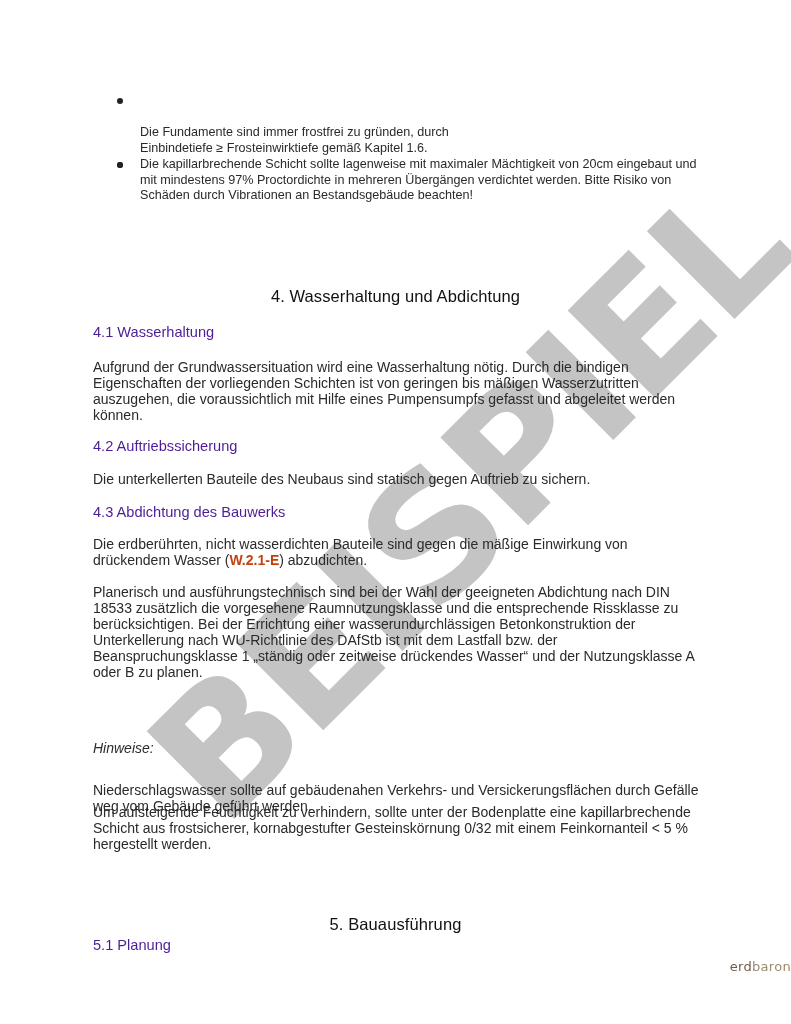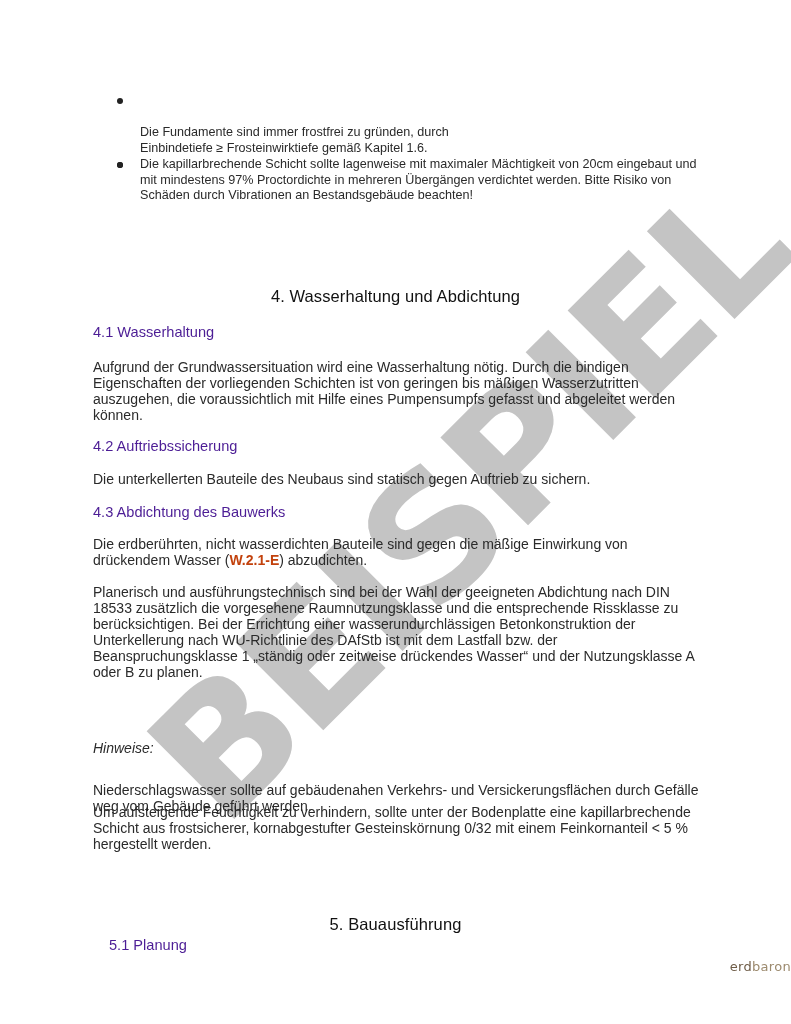--- a/index.html
+++ b/index.html
@@ -63,20 +63,20 @@
     </div>
 
     <div class="blk" style="top: 585px;">Planerisch und ausführungstechnisch sind bei der Wahl der geeigneten Abdichtung nach DIN 18533 zusätzlich die vorgesehene Raumnutzungsklasse und die entsprechende Rissklasse zu berücksichtigen. Bei der Errichtung einer wasserundurchlässigen Betonkonstruktion der Unterkellerung nach WU-Richtlinie des DAfStb ist mit dem Lastfall bzw. der Beanspruchungsklasse 1 „ständig oder zeitweise drückendes Wasser“ und der Nutzungsklasse A oder B zu planen.</div>
 
     <div class="blk" style="top: 741px; font-style: italic;">Hinweise:</div>
     <div class="blk" style="top: 783px;">Niederschlagswasser sollte auf gebäudenahen Verkehrs- und Versickerungsflächen durch Gefälle weg vom Gebäude geführt werden.</div>
 
     <div class="blk" style="top: 805px;">Um aufsteigende Feuchtigkeit zu verhindern, sollte unter der Bodenplatte eine kapillarbrechende Schicht aus frostsicherer, kornabgestufter Gesteinskörnung 0/32 mit einem Feinkornanteil &lt; 5 % hergestellt werden.</div>
 
     <div class="h1" style="top: 915px;">5. Bauausführung</div>
-    <div class="h2" style="top: 937px; margin-left: 16px;">5.1 Planung</div>
+    <div class="h2" style="top: 937px;">5.1 Planung</div>
 
     <div class="logo">
       <span class="erd">erd</span><span class="baron">baron</span>
     </div>
 
   </div>
 </div>
 
 </body></html>

